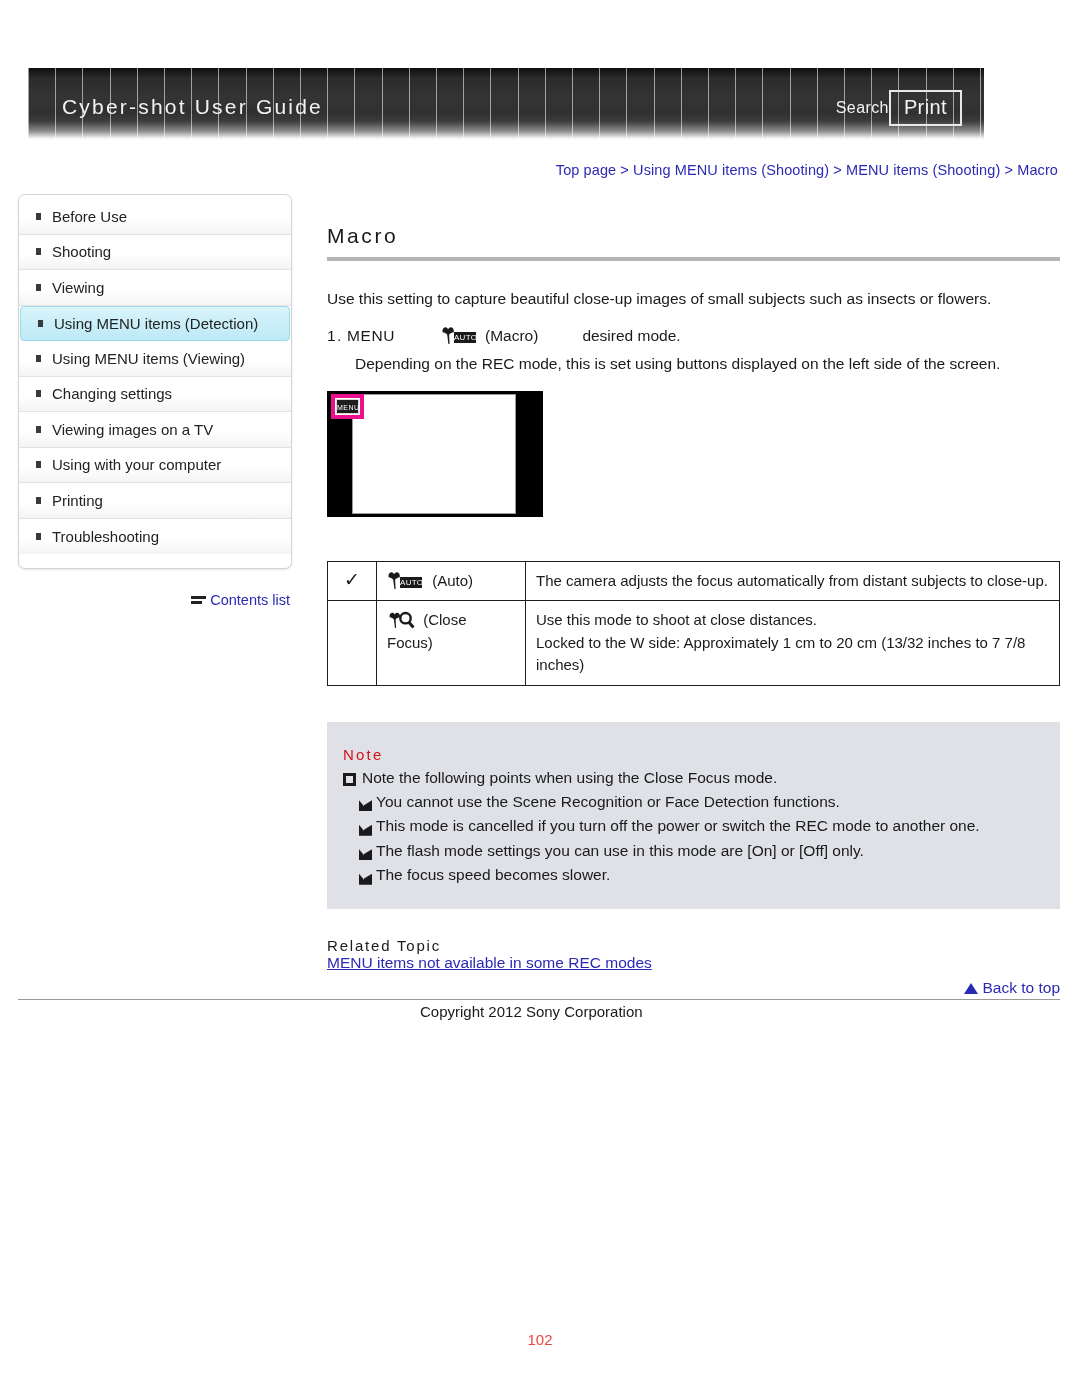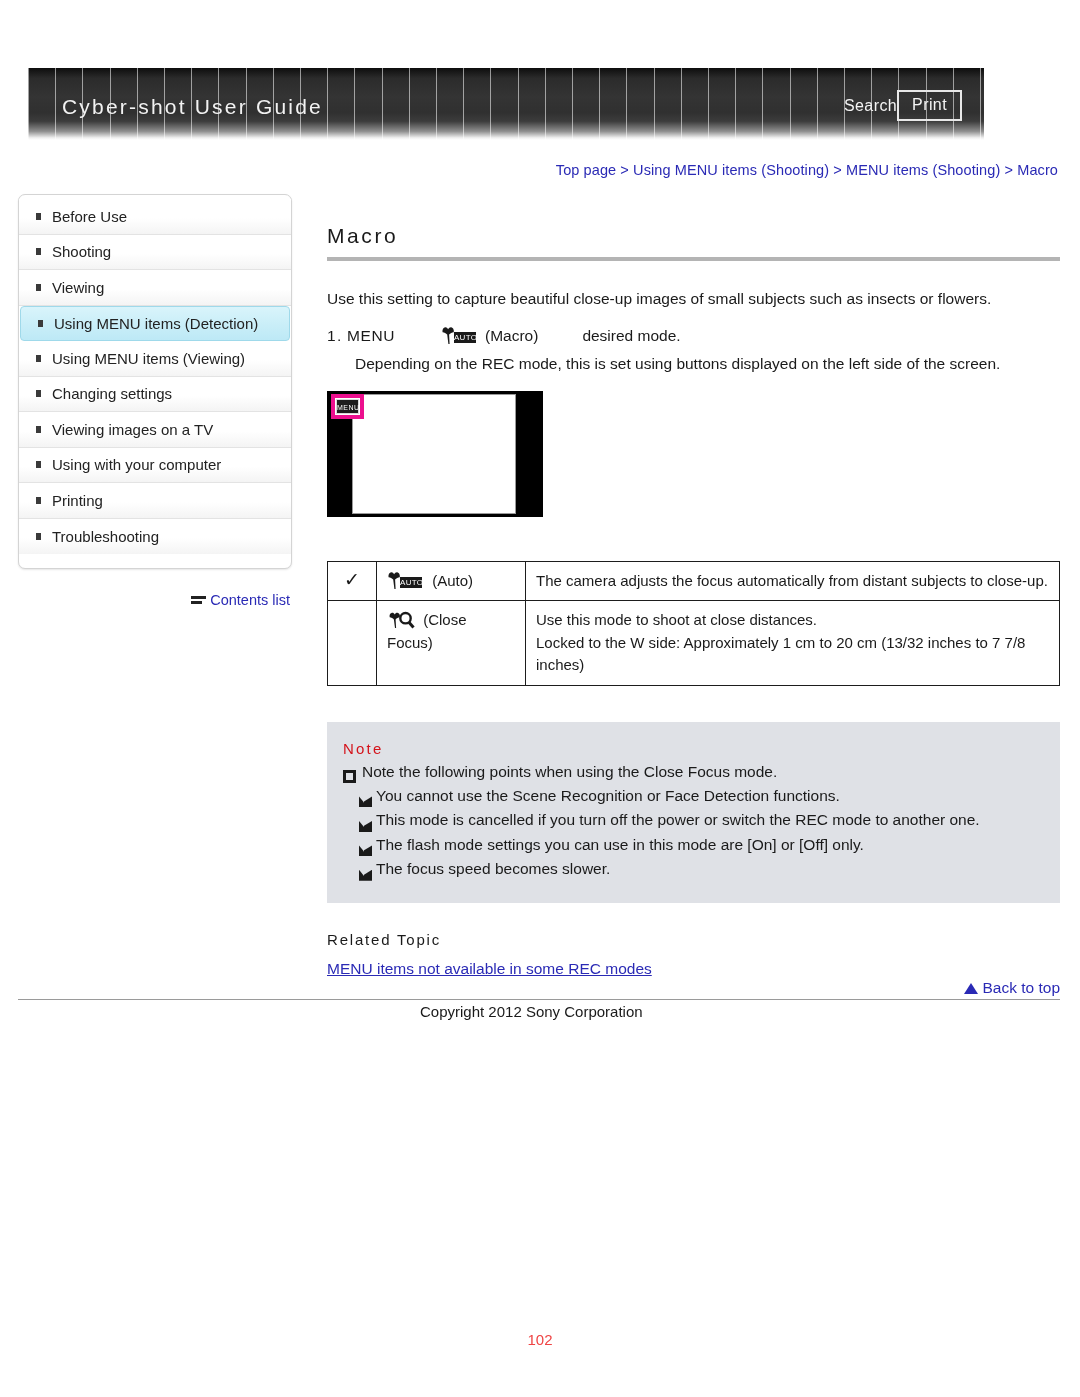--- a/index.html
+++ b/index.html
@@ -48,21 +48,21 @@
     display: flex;
     align-items: center;
   }
   .search-link {
     font-size: 16px;
     color: #f4f4f4;
     letter-spacing: 0.4px;
     white-space: nowrap;
   }
   .print-button {
-    font-size: 16px;
+    font-size: 20px;
     color: #f4f4f4;
     border: 2px solid #e8e8e8;
     padding: 4px 13px 5px 13px;
     letter-spacing: 0.4px;
     white-space: nowrap;
     background: transparent;
   }
 
   
   .breadcrumb {
@@ -284,36 +284,36 @@
     display: inline-block;
     font-size: 19px;
     color: #1a1a1a;
     line-height: 1;
   }
 
   
   .note-box {
     margin-top: 36px;
     background: #dfe1e6;
-    padding: 18px 16px 22px 16px;
+    padding: 24px 16px 22px 16px;
     box-sizing: border-box;
     width: 733px;
   }
   .note-title {
     color: #d4121a;
     font-size: 15px;
     letter-spacing: 2.2px;
     margin-bottom: 4px;
   }
   .note-line {
     font-size: 15.5px;
     line-height: 1.45;
     color: #1a1a1a;
     display: flex;
-    align-items: flex-end;
+    align-items: center;
     margin-top: 2px;
   }
   .note-line.sub { padding-left: 16px; }
   .nb-square {
     width: 13px; height: 13px;
     border: 3px solid #1a1a1a;
     box-sizing: border-box;
     margin-right: 6px;
     margin-top: 4px;
     flex: 0 0 auto;
@@ -345,21 +345,20 @@
 
   
   .related-wrap { margin-top: 28px; }
   .related-title {
     font-size: 15px;
     letter-spacing: 1.8px;
     color: #1a1a1a;
   }
   .related-link {
     display: block;
-    margin-top: 12px;
     font-size: 15.5px;
     color: #2a2ab5;
   }
 
   
   .back-to-top {
     position: absolute;
     right: 20px;
     top: 979px;
     font-size: 15.5px;

